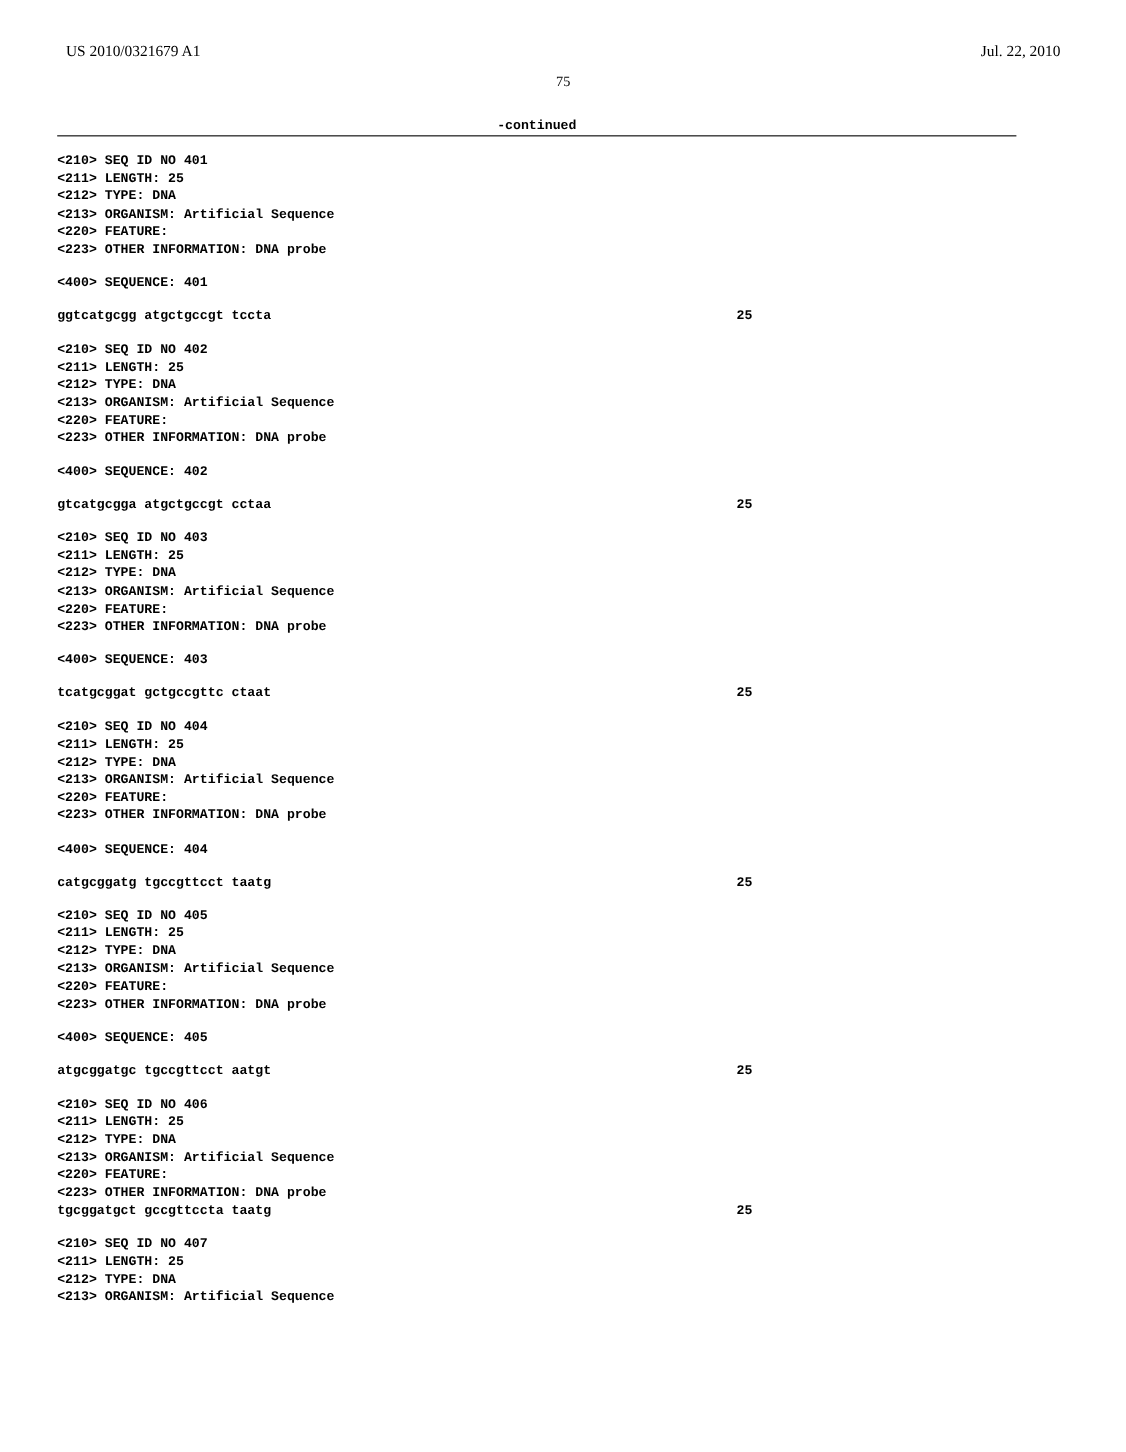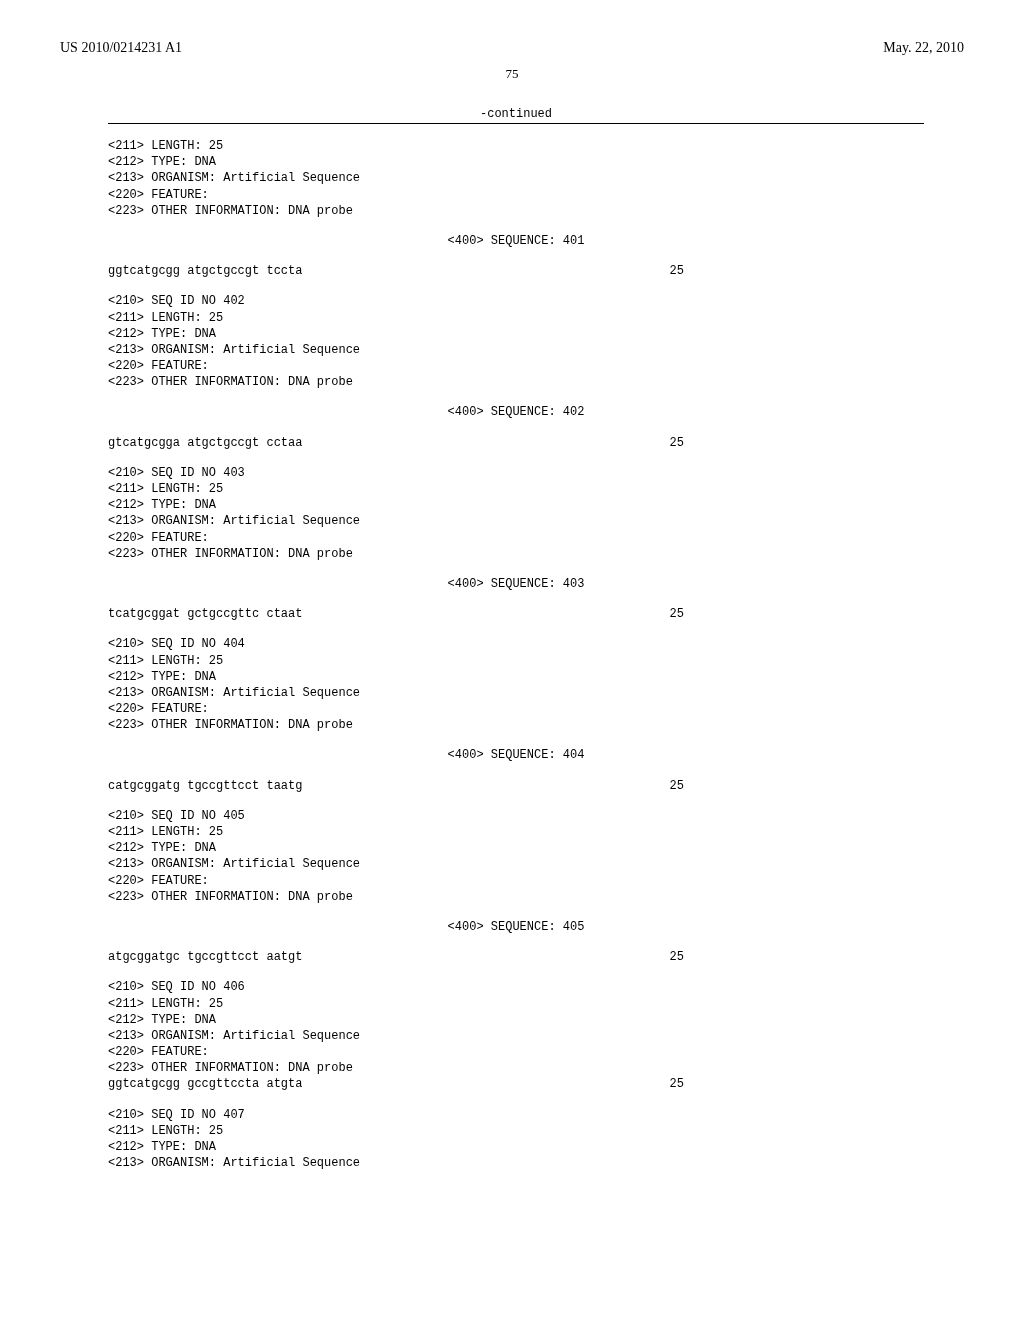--- a/index.html
+++ b/index.html
@@ -20,21 +20,22 @@
     }
     .page-header .right {
       text-align: right;
     }
     .page-number {
       text-align: center;
       font-size: 13px;
       margin-bottom: 25px;
     }
     .content {
-      padding: 0 100px 40px 108px;
+      padding: 0 100px 40px 52px;
+      font-weight: bold;
     }
     .continued {
       text-align: center;
       font-family: "Courier New", monospace;
       font-size: 12px;
       margin-bottom: 2px;
     }
     .separator {
       border-top: 1px solid #000;
       margin-bottom: 0;
@@ -54,38 +55,38 @@
       font-family: "Courier New", monospace;
       font-size: 12px;
       line-height: 1.35;
     }
     .seq-label {
       font-family: "Courier New", monospace;
       font-size: 12px;
       line-height: 1.35;
       margin-top: 14px;
       margin-bottom: 14px;
-      text-align: center;
     }
   </style>
 </head>
 <body>
 
 <div class="page-header">
-  <div class="left">US 2010/0214231 A1</div>
-  <div class="right">May. 22, 2010</div>
+  <div class="left">US 2010/0321679 A1</div>
+  <div class="right">Jul. 22, 2010</div>
 </div>
 
 <div class="page-number">75</div>
 
 <div class="content">
   <div class="continued">-continued</div>
   <div class="separator"></div>
   <div id="sequences-container">
       <div class="seq-entry">
+        <div class="seq-header-line">&lt;210&gt; SEQ ID NO 401</div>
         <div class="seq-header-line">&lt;211&gt; LENGTH: 25</div>
         <div class="seq-header-line">&lt;212&gt; TYPE: DNA</div>
         <div class="seq-header-line">&lt;213&gt; ORGANISM: Artificial Sequence</div>
         <div class="seq-header-line">&lt;220&gt; FEATURE:</div>
         <div class="seq-header-line">&lt;223&gt; OTHER INFORMATION: DNA probe</div>
         <div class="seq-label">&lt;400&gt; SEQUENCE: 401</div>
         <div class="seq-row">
           <span>ggtcatgcgg atgctgccgt tccta</span>
           <span style="padding-right: 240px;">25</span>
         </div>
@@ -143,21 +144,21 @@
         </div>
       </div>
       <div class="seq-entry">
         <div class="seq-header-line">&lt;210&gt; SEQ ID NO 406</div>
         <div class="seq-header-line">&lt;211&gt; LENGTH: 25</div>
         <div class="seq-header-line">&lt;212&gt; TYPE: DNA</div>
         <div class="seq-header-line">&lt;213&gt; ORGANISM: Artificial Sequence</div>
         <div class="seq-header-line">&lt;220&gt; FEATURE:</div>
         <div class="seq-header-line">&lt;223&gt; OTHER INFORMATION: DNA probe</div>
         <div class="seq-row">
-          <span>ggtcatgcgg gccgttccta atgta</span>
+          <span>tgcggatgct gccgttccta taatg</span>
           <span style="padding-right: 240px;">25</span>
         </div>
       </div>
       <div class="seq-entry">
         <div class="seq-header-line">&lt;210&gt; SEQ ID NO 407</div>
         <div class="seq-header-line">&lt;211&gt; LENGTH: 25</div>
         <div class="seq-header-line">&lt;212&gt; TYPE: DNA</div>
         <div class="seq-header-line">&lt;213&gt; ORGANISM: Artificial Sequence</div>
       </div>
     </div>

